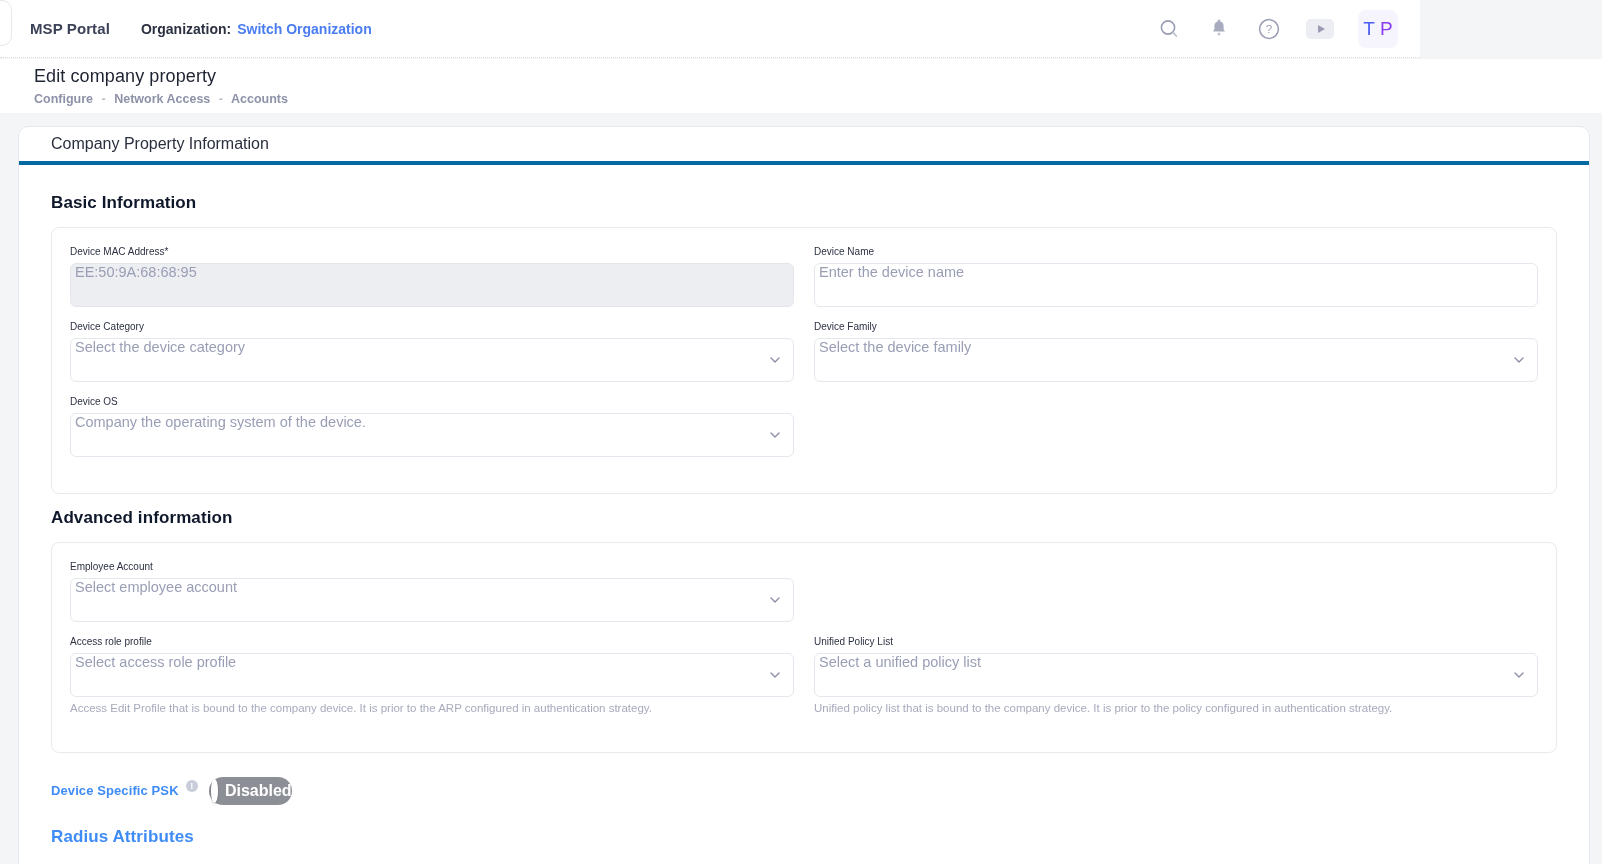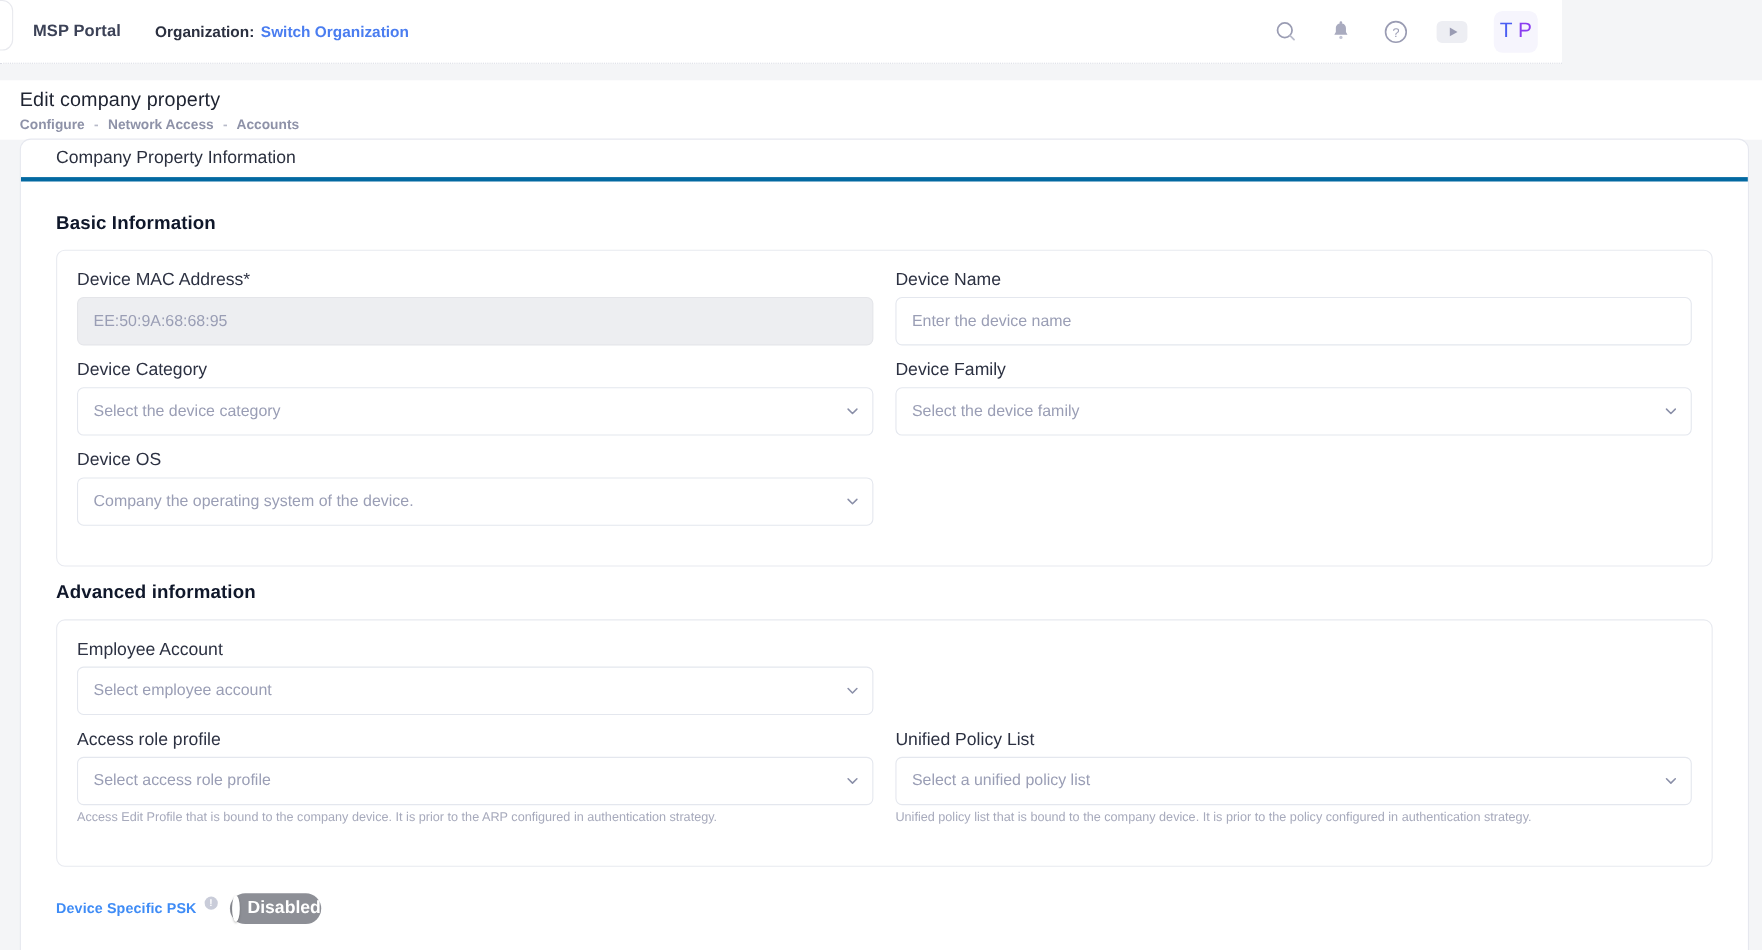--- a/index.html
+++ b/index.html
@@ -56,21 +56,21 @@
     width: 40px; height: 38px; border-radius: 8px; background: #f6f5fd;
     display: flex; align-items: center; justify-content: center;
     gap: 5px; cursor: pointer;
   }
   .avatar .a1 { color: #4b5ef2; font-size: 19px; font-weight: 500; }
   .avatar .a2 { color: #8a3df0; font-size: 19px; font-weight: 500; }
 
   
   .page-header {
     position: absolute; top: 59px; left: 0; width: 1602px; height: 54px;
-    background: #ffffff; padding: 7px 0 0 18px; margin-top: 14px;
+    background: #ffffff; padding: 7px 0 0 34px;
   }
   .page-title { font-size: 18px; color: #1e2331; font-weight: 400; letter-spacing: .1px; }
   .breadcrumb { margin-top: 5px; font-size: 12.5px; color: #8e92a8; font-weight: 700; }
   .breadcrumb .sep { margin: 0 5px; font-weight: 700; color: #b7bac9; }
 
   
   .card {
     position: absolute; top: 126px; left: 18px; width: 1572px; height: 760px;
     background: #ffffff; border: 1px solid #e6e8ef; border-radius: 10px;
     overflow: hidden;
@@ -85,26 +85,26 @@
   .section-title {
     font-size: 17px; color: #0f172a; font-weight: 700; margin-bottom: 14px;
     letter-spacing: .1px;
   }
   .group-box {
     border: 1px solid #e8eaf0; border-radius: 8px; padding: 18px 18px 22px 18px;
   }
   .grid2 { display: grid; grid-template-columns: 1fr 1fr; column-gap: 20px; }
   .field { margin-bottom: 14px; }
   .field-label {
-    font-size: 16px; color: #2c3142; margin-bottom: 6px; display: block;
+    font-size: 10px; color: #2c3142; margin-bottom: 6px; display: block;
   }
   .control {
     height: 44px; width: 100%; border: 1px solid #e4e7ee; border-radius: 6px;
-    background: #ffffff; display: flex; align-items: center;
-    padding: 0 14px; font-size: 14.5px; color: #9a9eb5; position: relative;
+    background: #ffffff; display: flex; 
+    padding: 0 4px; font-size: 14.5px; color: #9a9eb5; position: relative;
     cursor: text;
   }
   .control.disabled { background: #edeef1; border-color: #e4e5e9; color: #9a9eb5; cursor: not-allowed; }
   .control.select { cursor: pointer; }
   .chev {
     position: absolute; right: 13px; top: 50%; transform: translateY(-55%);
     width: 11px; height: 11px;
   }
   .chev svg { display: block; }
   .help-text {

